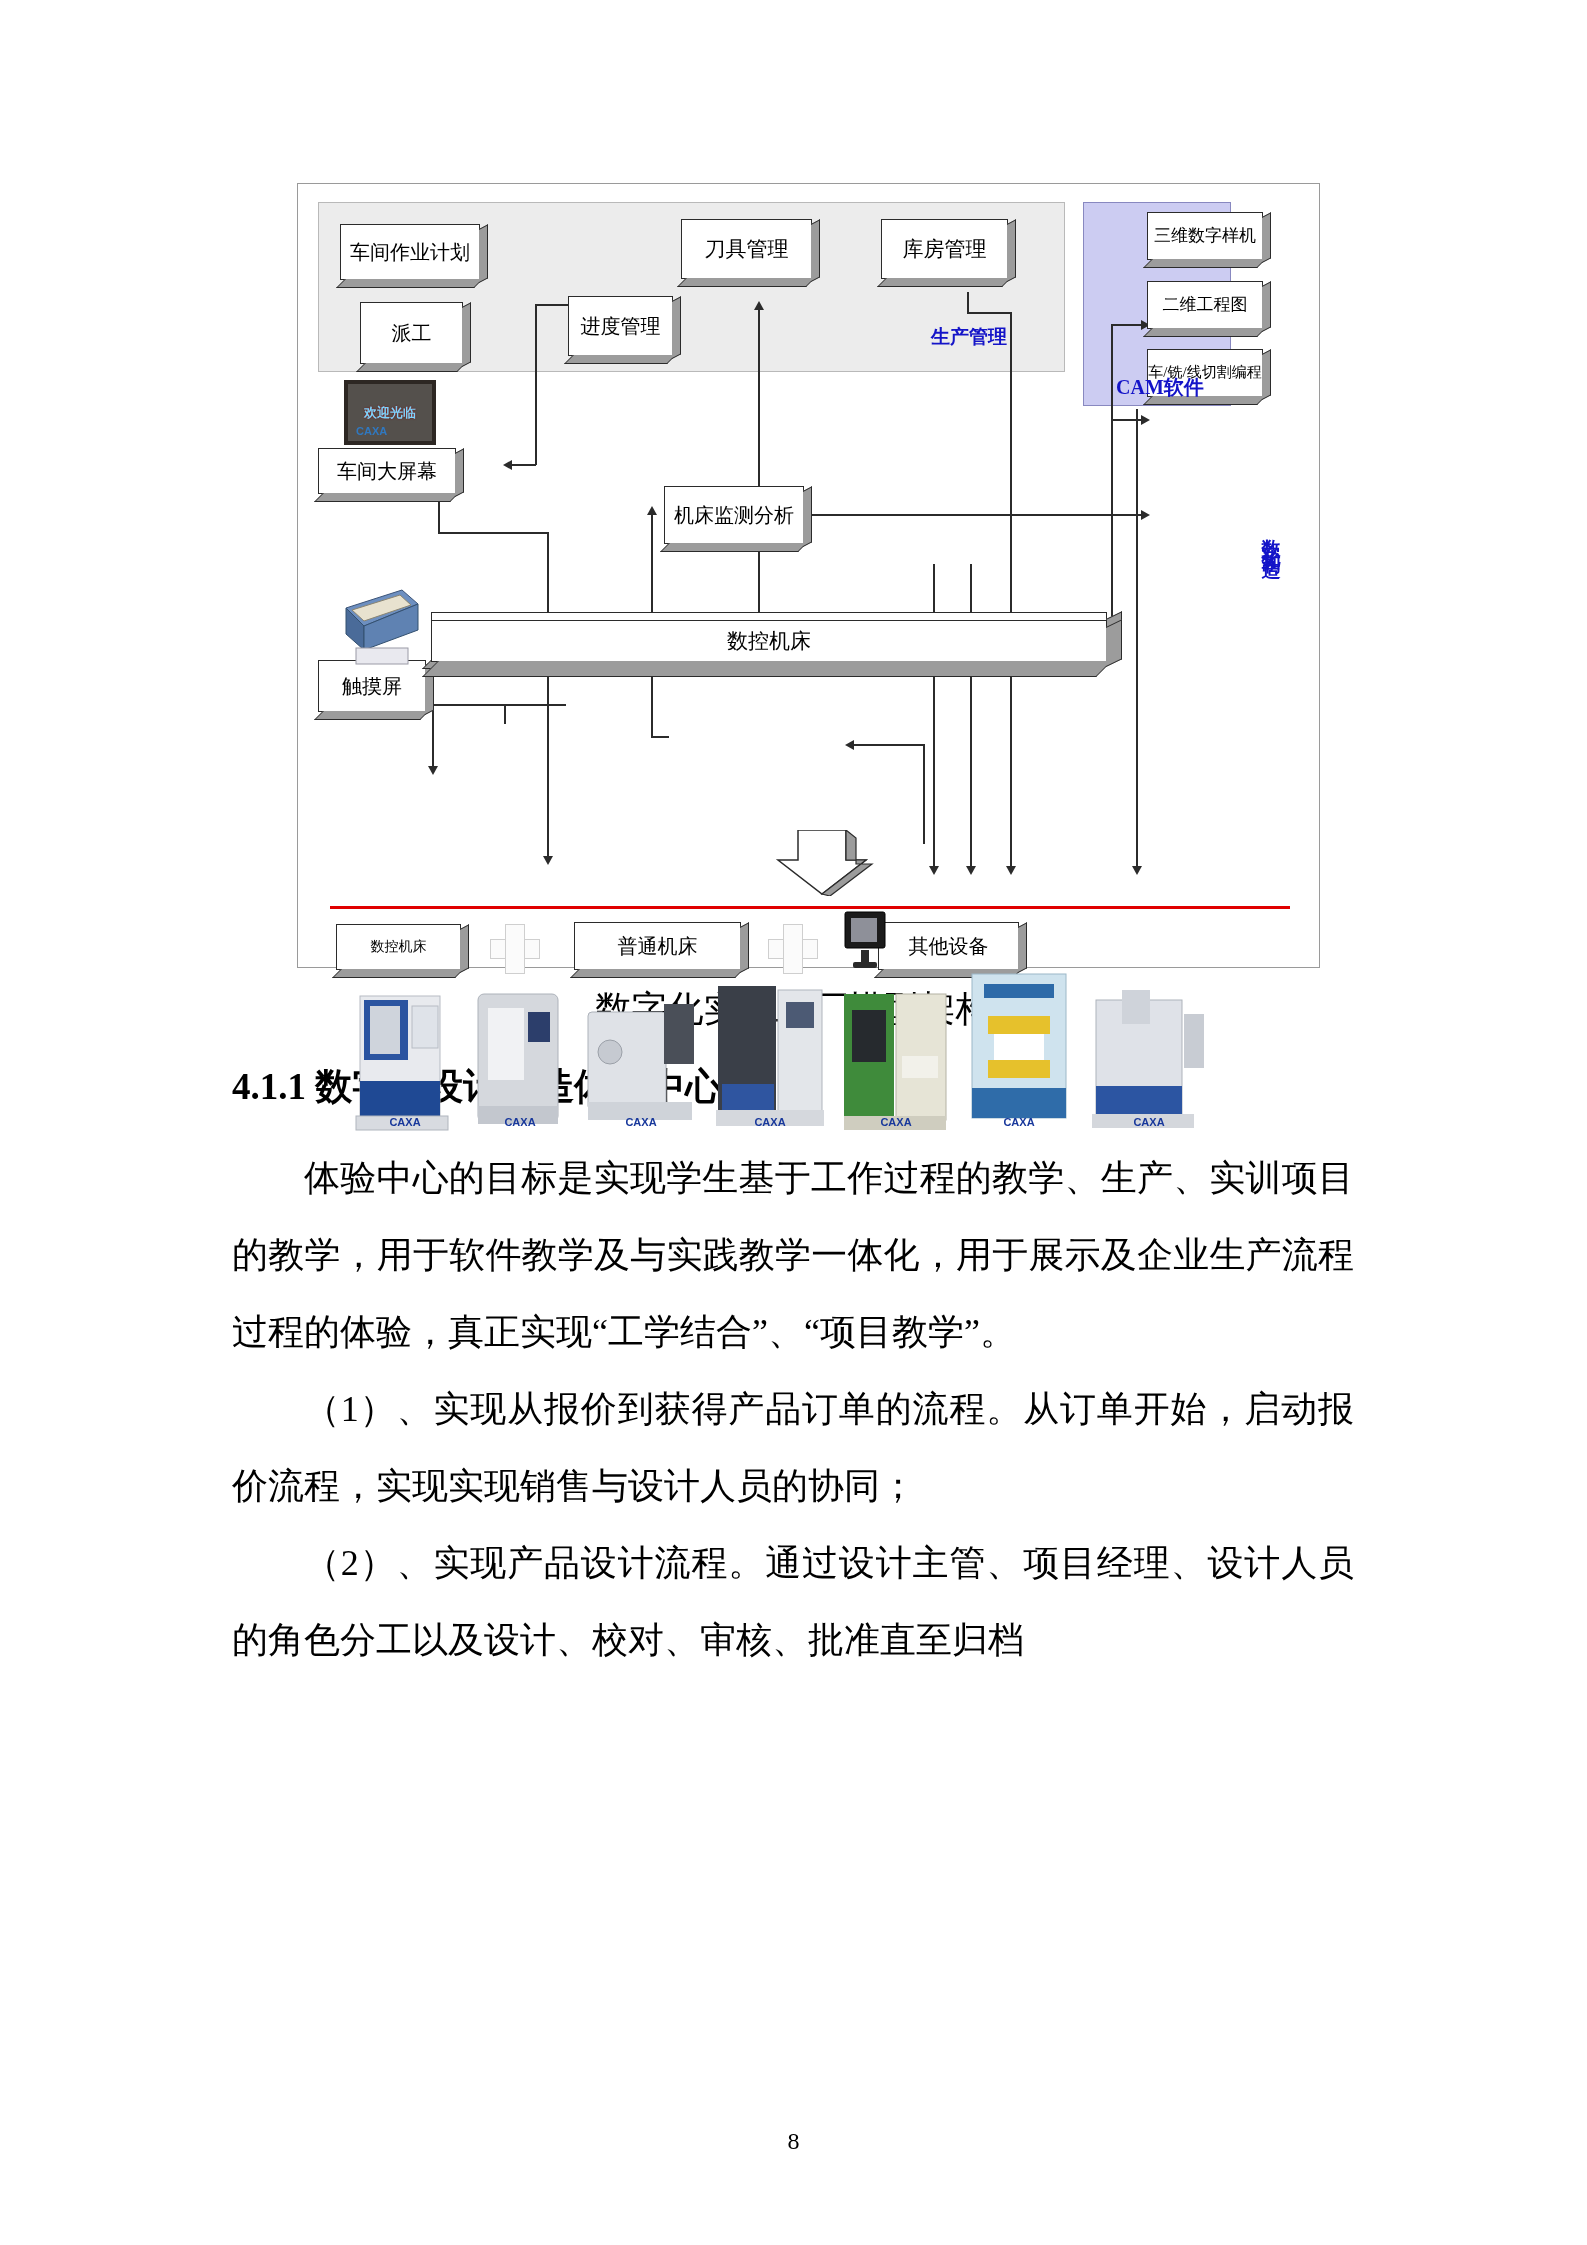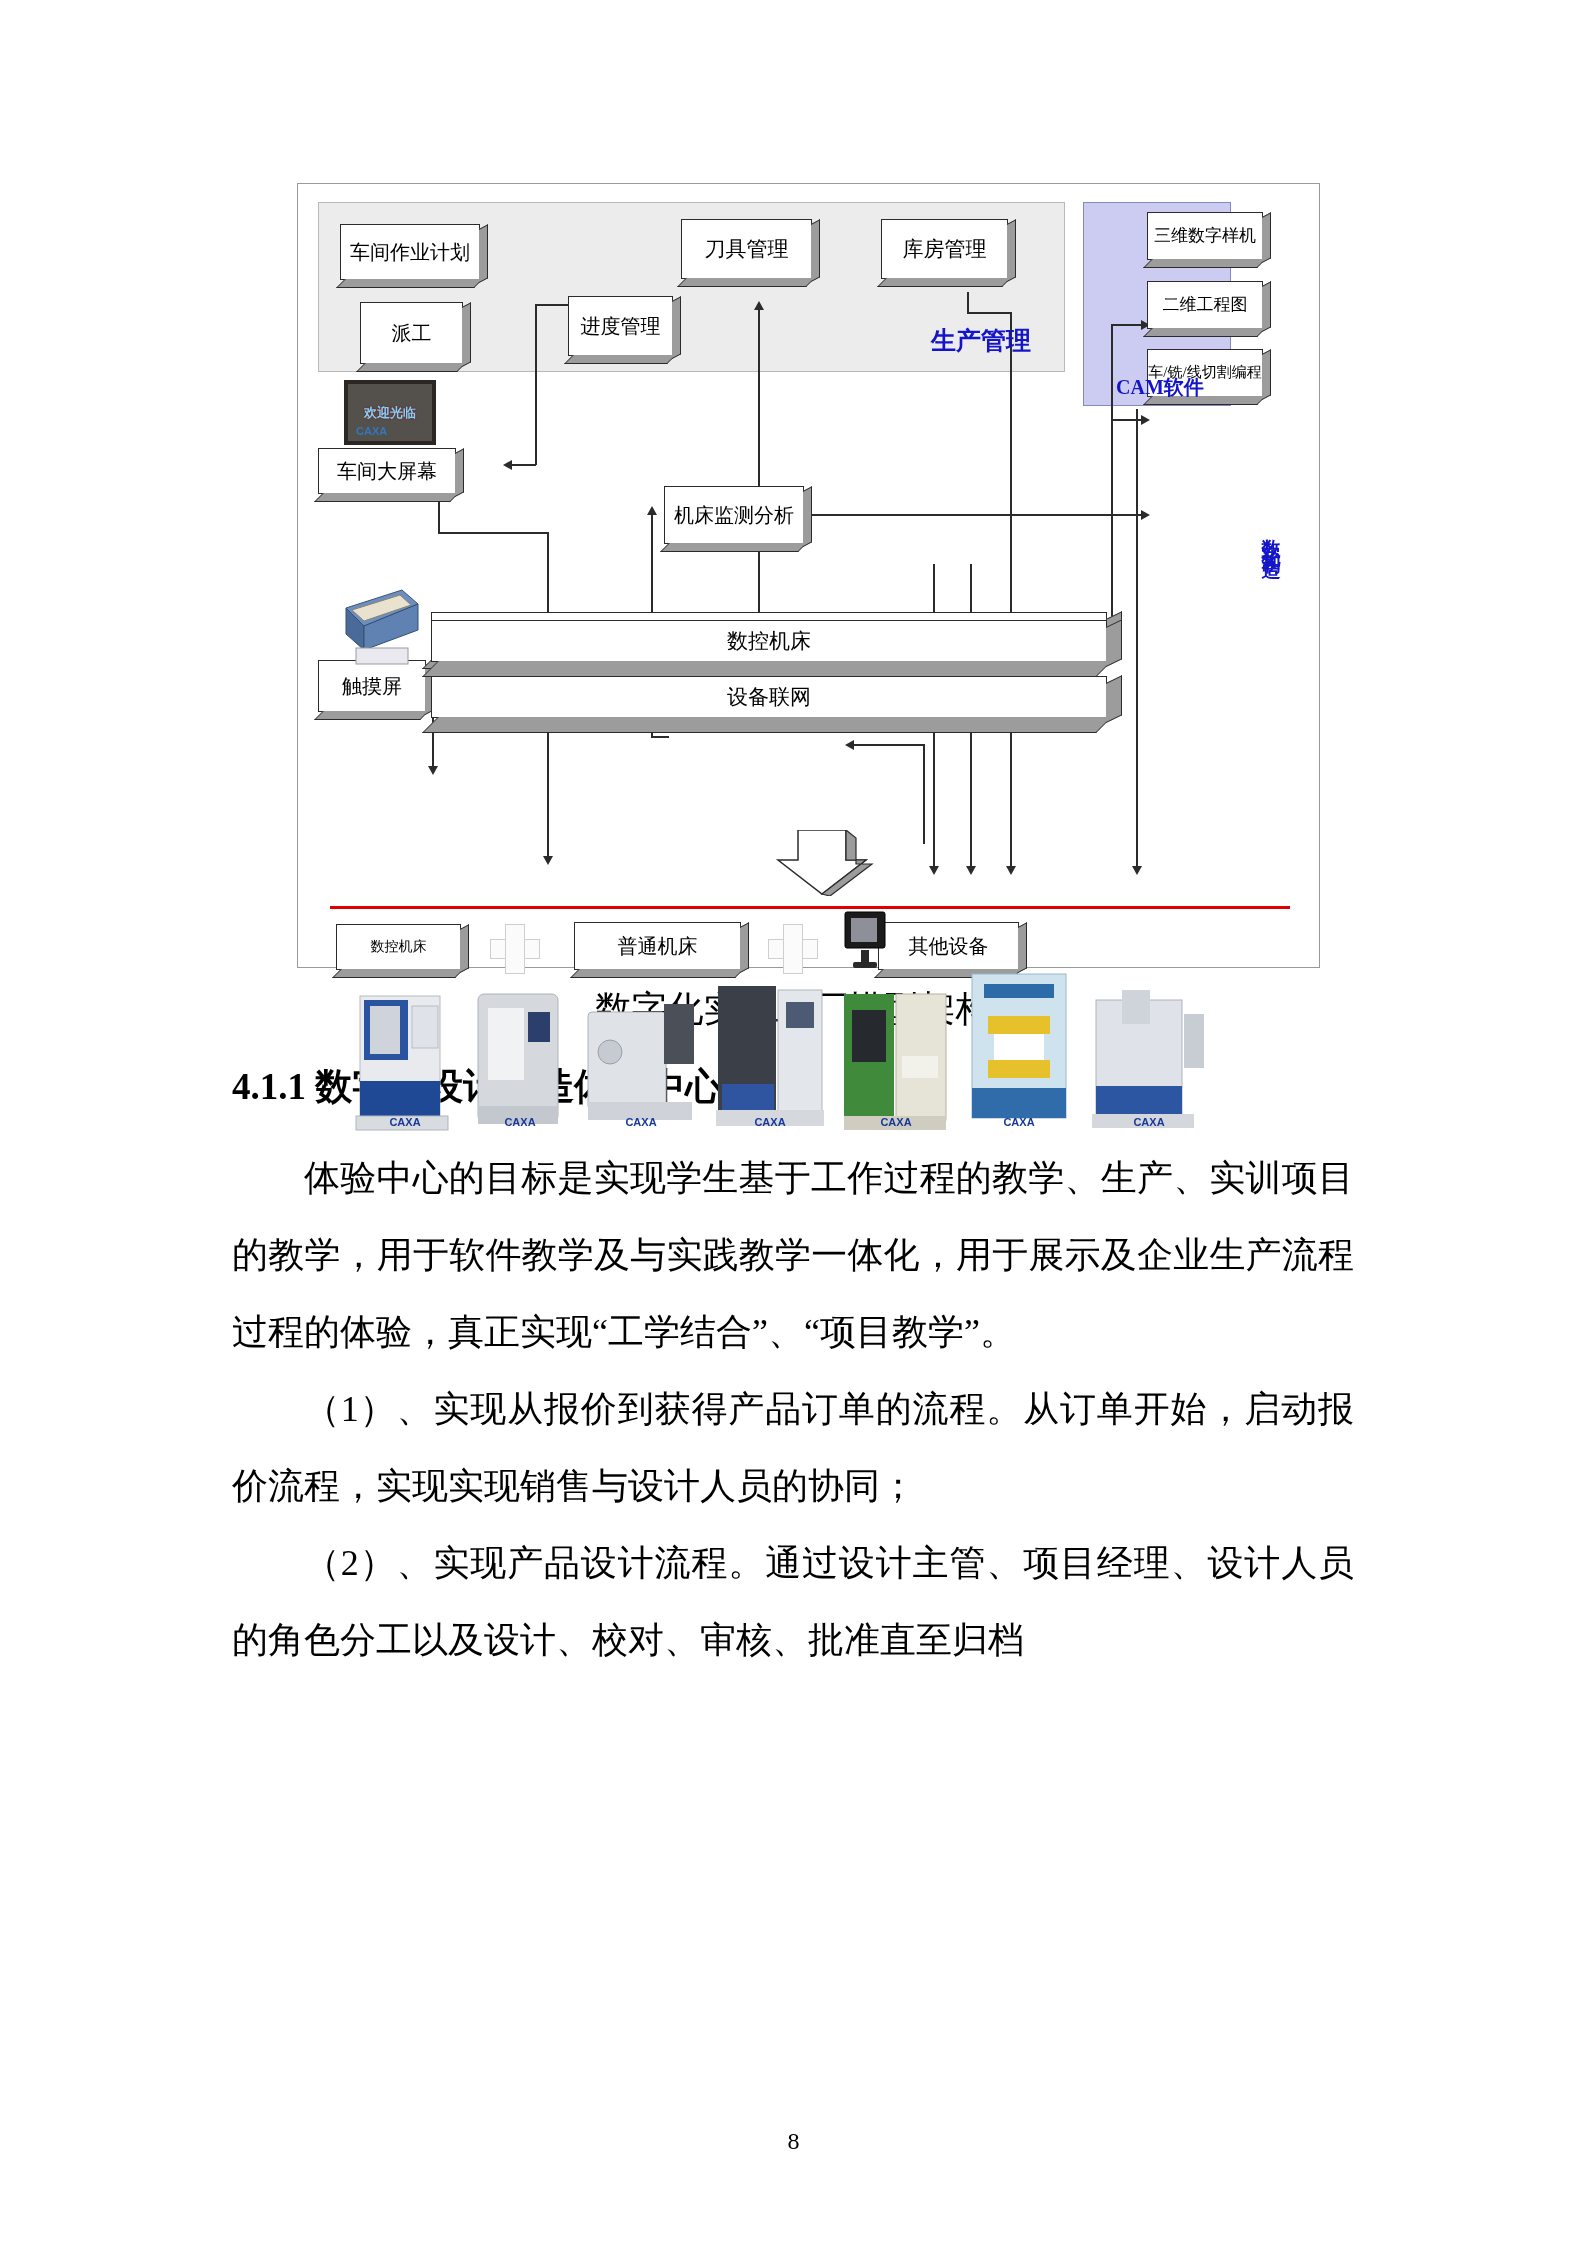--- a/index.html
+++ b/index.html
@@ -207,21 +207,21 @@
   }
 </style>
 </head>
 <body>
 
 <div id="page">
 
   <div id="figure">
 
     <div id="prod-panel"></div>
-    <span class="blue-label" style="left:633px; top:140px; font-size:25px;">生产管理</span>
+    <span class="blue-label" style="left:633px; top:140px; font-size:19px;">生产管理</span>
 
     <div id="cam-panel"></div>
     <span class="blue-label" style="left:818px; top:190px; font-size:20px;">CAM软件</span>
 
     <span class="vert-label" style="left:960px; top:340px; font-size:19px;">数字化制造</span>
 
     <div class="ln lnh" style="left:237px; top:120px; width:120px;"></div>
     <div class="ln lnv" style="left:355px; top:120px; height:46px;"></div>
     <div class="arrow-d" style="left:351px; top:162px;"></div>
 
@@ -334,23 +334,20 @@
     </div>
 
     <div class="bar3d" style="left:133px; top:380px; width:676px; height:42px; font-size:21px;margin-top:48px;">
       <span>设备管理</span>
     </div>
 
     <div class="bar3d" style="left:133px; top:436px; width:676px; height:42px; font-size:21px;">
       <span>数控机床</span>
     </div>
 
-    <div class="bar3d" style="left:133px; top:492px; width:676px; height:42px; font-size:21px;">
-      <span>设备联网</span>
-    </div>
 
     <div id="big-arrow">
       <svg width="118" height="66" viewBox="0 0 118 66">
         <polygon points="30,0 78,0 78,30 98,30 54,64 10,30 30,30" fill="#ffffff" stroke="#2b2b2b" stroke-width="1.5"></polygon>
         <polygon points="78,0 88,8 88,34 104,34 62,66 54,64 98,30 78,30" fill="#9c9c9c" stroke="#2b2b2b" stroke-width="1.2"></polygon>
       </svg>
     </div>
 
     <div id="red-line"></div>
 

